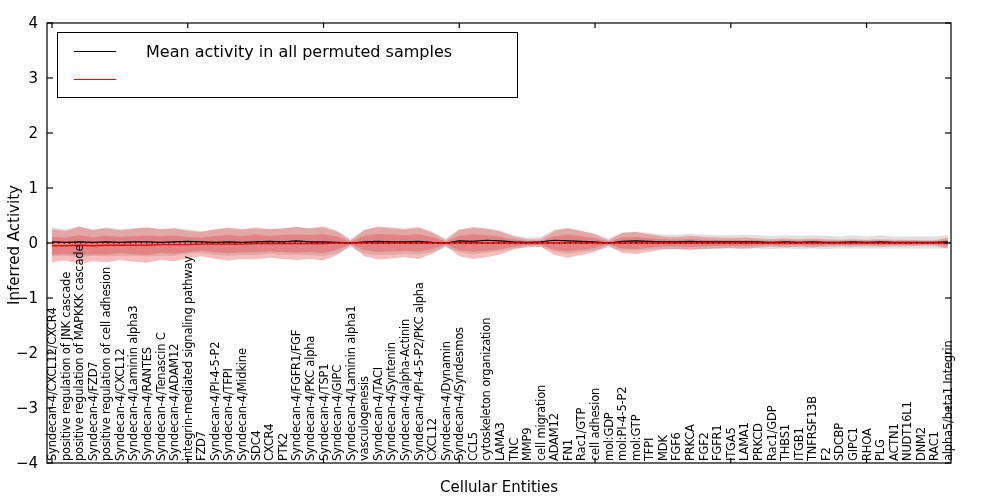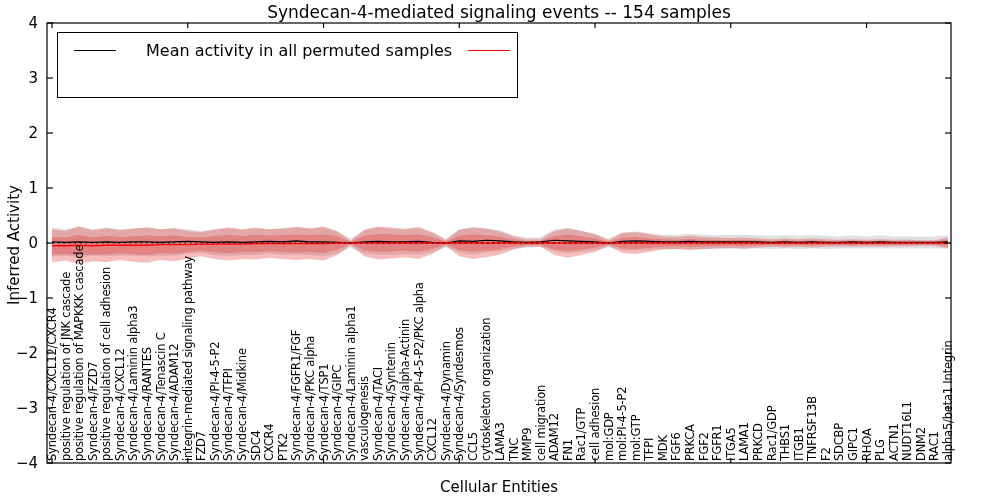--- a/index.html
+++ b/index.html
@@ -5,21 +5,21 @@
   html,body{margin:0;padding:0;background:#ffffff;}
   .fig{position:relative;width:1000px;height:500px;background:#ffffff;
        font-family:"DejaVu Sans","Liberation Sans",sans-serif;color:#000;overflow:hidden;}
   .fig svg{position:absolute;left:0;top:0;}
   .title{position:absolute;left:47px;top:2px;width:904px;text-align:center;
          font-size:17px;white-space:nowrap;}
   .ylabel{position:absolute;left:14px;top:245px;transform:translate(-50%,-50%) rotate(-90deg);
           font-size:15px;white-space:nowrap;}
   .xlabel{position:absolute;left:47px;top:478px;width:904px;text-align:center;font-size:15px;}
   .legend{position:absolute;left:57px;top:32px;width:461px;height:66px;background:#ffffff;
-          border:1.5px solid #000;box-sizing:border-box;display:flex;flex-direction:row;
+          border:1.5px solid #000;box-sizing:border-box;display:flex;flex-direction:column;
           justify-content:space-around;padding:4px 0;}
   .legend-row{display:flex;align-items:center;height:26px;}
   .legend-swatch{width:42px;height:0;border-top:1.8px solid #000;margin-left:16px;margin-right:30px;flex:none;}
   .legend-label{font-size:16px;white-space:nowrap;}
 </style>
 </head>
 <body>
 
 <div class="fig">
   <svg width="1000" height="500" viewBox="0 0 1000 500">
@@ -132,21 +132,20 @@
       <text transform="translate(843.3939393939394,461) rotate(-90)" text-anchor="start" font-size="11.5px" fill="#000" letter-spacing="-0.2">SDCBP</text>
       <text transform="translate(856.969696969697,461) rotate(-90)" text-anchor="start" font-size="11.5px" fill="#000" letter-spacing="-0.2">GIPC1</text>
       <text transform="translate(870.5454545454545,461) rotate(-90)" text-anchor="start" font-size="11.5px" fill="#000" letter-spacing="-0.2">RHOA</text>
       <text transform="translate(884.1212121212121,461) rotate(-90)" text-anchor="start" font-size="11.5px" fill="#000" letter-spacing="-0.2">PLG</text>
       <text transform="translate(897.6969696969697,461) rotate(-90)" text-anchor="start" font-size="11.5px" fill="#000" letter-spacing="-0.2">ACTN1</text>
       <text transform="translate(911.2727272727273,461) rotate(-90)" text-anchor="start" font-size="11.5px" fill="#000" letter-spacing="-0.2">NUDT16L1</text>
       <text transform="translate(924.8484848484849,461) rotate(-90)" text-anchor="start" font-size="11.5px" fill="#000" letter-spacing="-0.2">DNM2</text>
       <text transform="translate(938.4242424242424,461) rotate(-90)" text-anchor="start" font-size="11.5px" fill="#000" letter-spacing="-0.2">RAC1</text>
       <text transform="translate(952,461) rotate(-90)" text-anchor="start" font-size="11.5px" fill="#000" letter-spacing="-0.2">alpha5/beta1 Integrin</text>
     </svg>
-  <div class="title">Syndecan-4-mediated signaling events -- 154 samples</div>
   <div class="ylabel">Inferred Activity</div>
   <div class="xlabel">Cellular Entities</div>
   <div class="legend">
     <div class="legend-row">
       <span class="legend-swatch" style="border-top-color: rgb(0, 0, 0);"></span>
       <span class="legend-label">Mean activity in all permuted samples</span>
     </div>
     <div class="legend-row">
       <span class="legend-swatch" style="border-top-color: rgb(255, 0, 0);"></span>
     </div>

